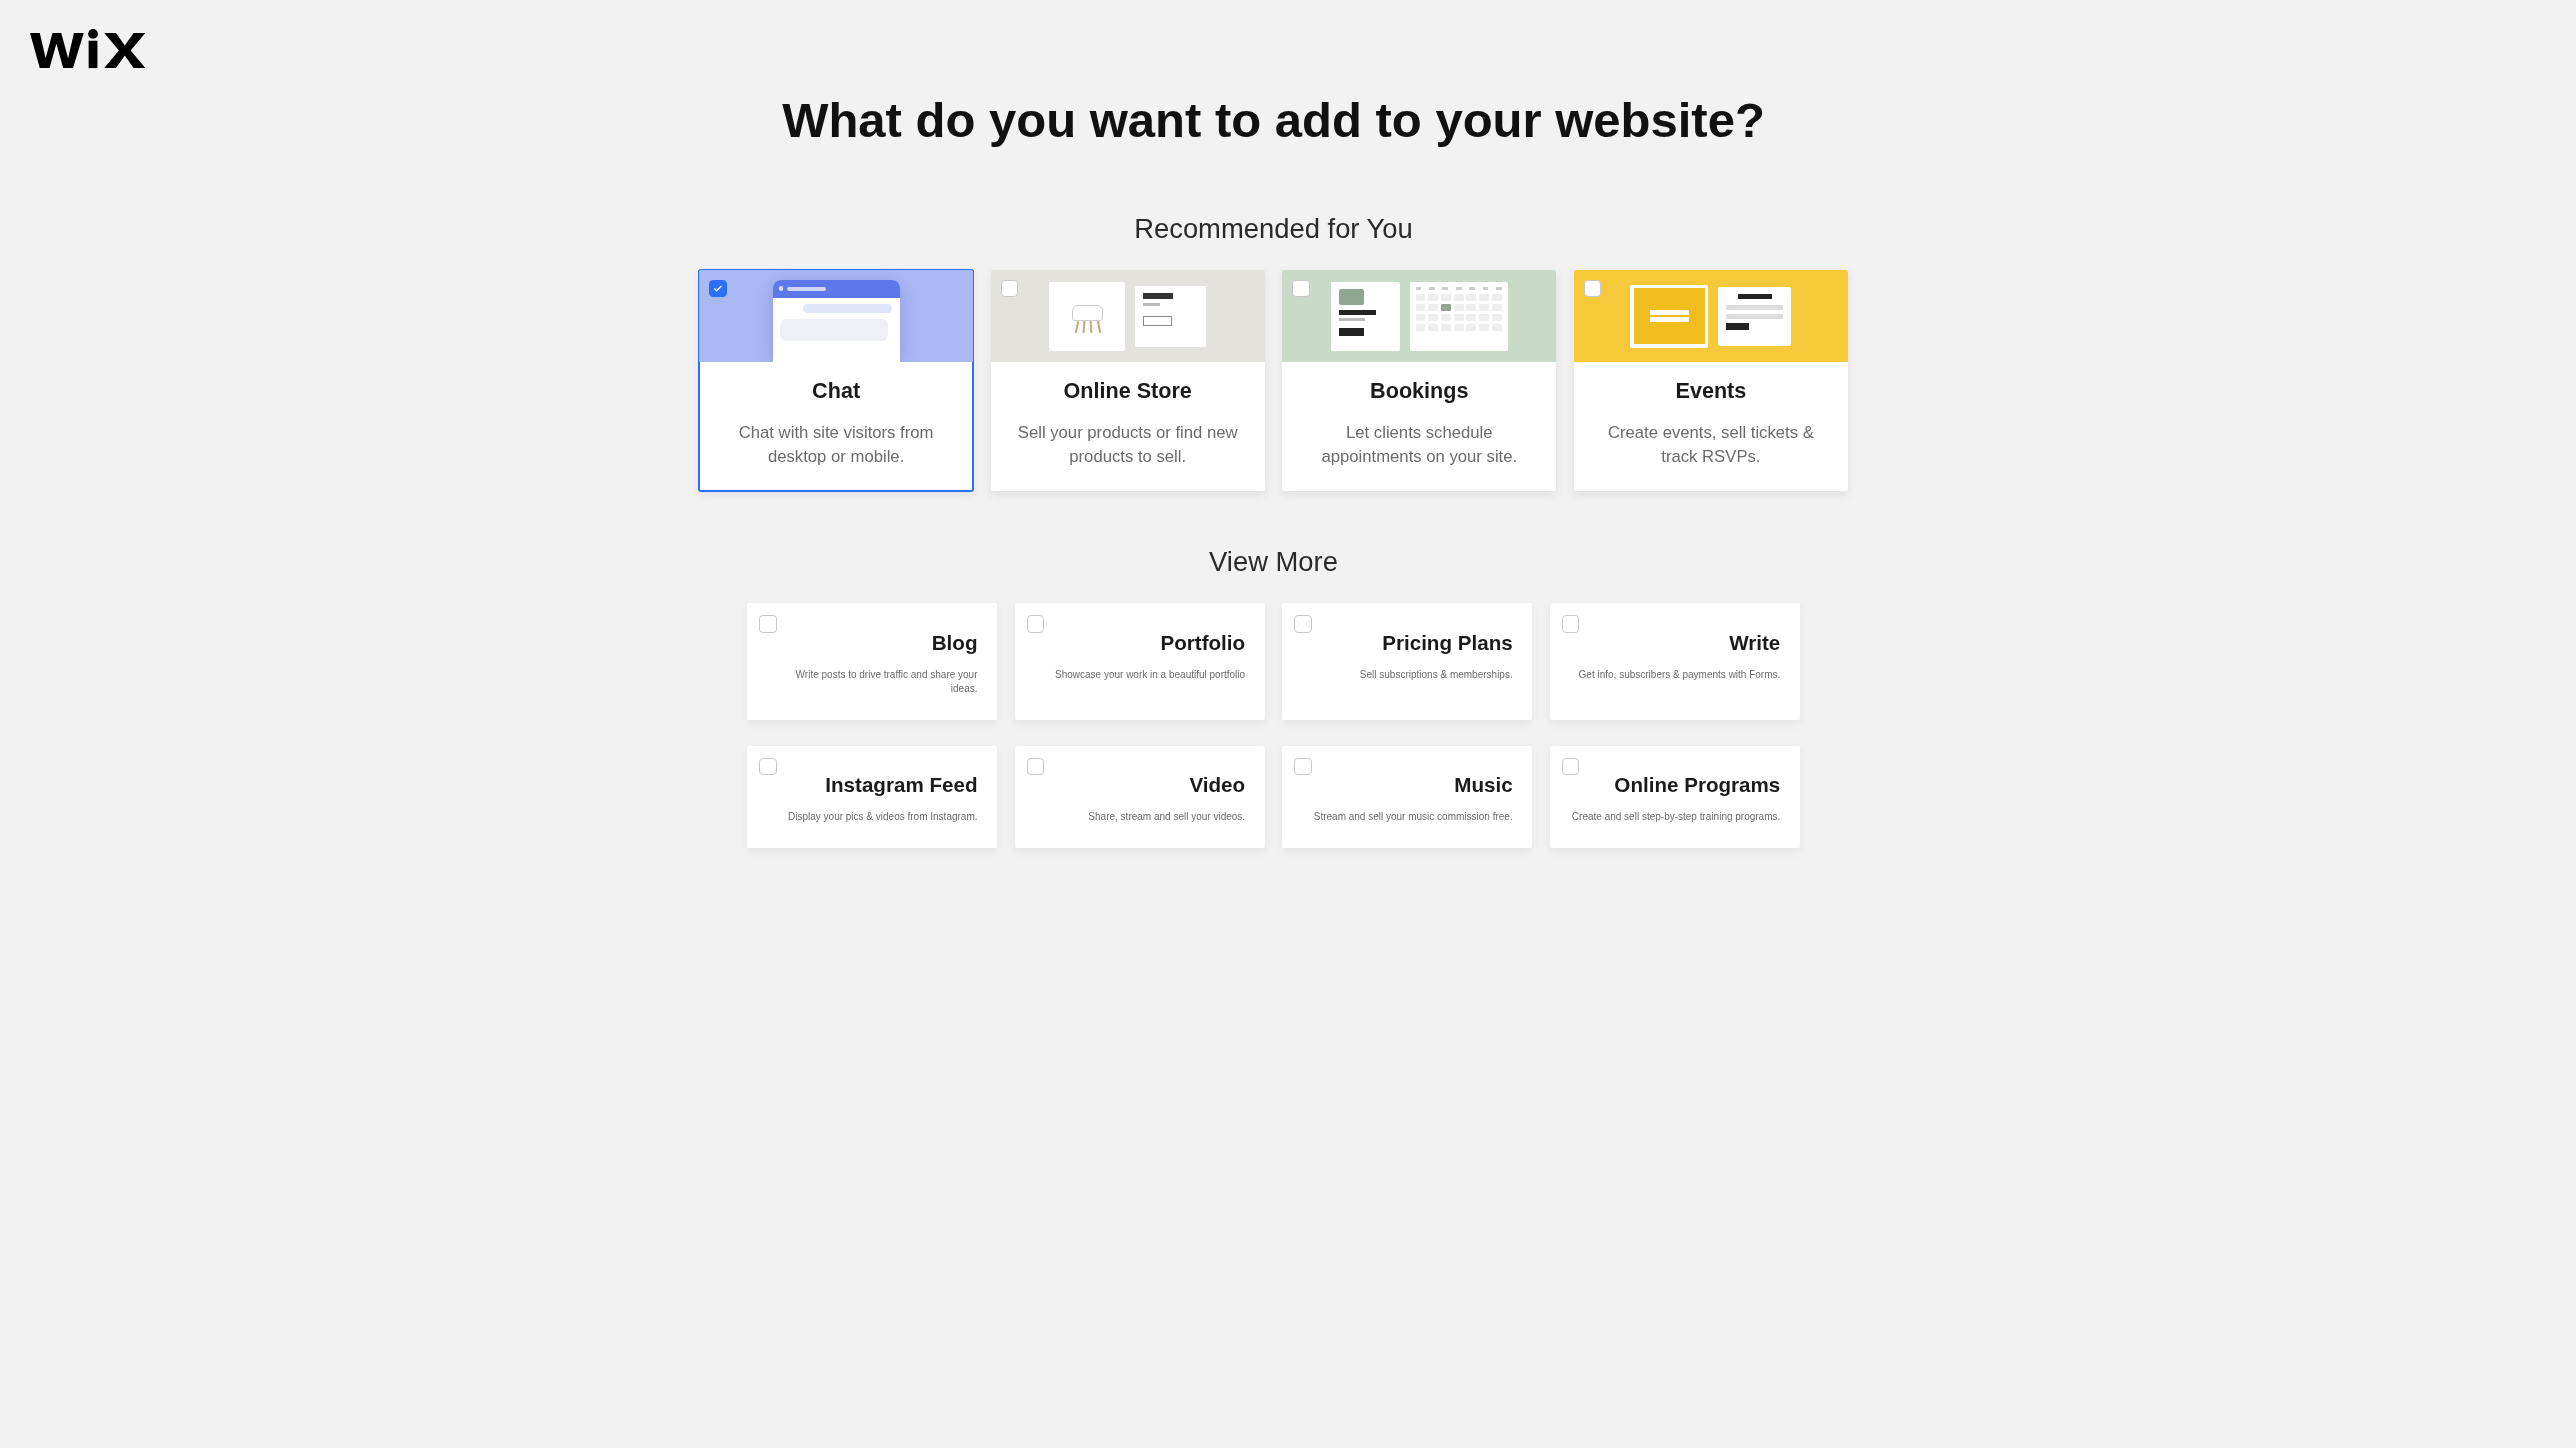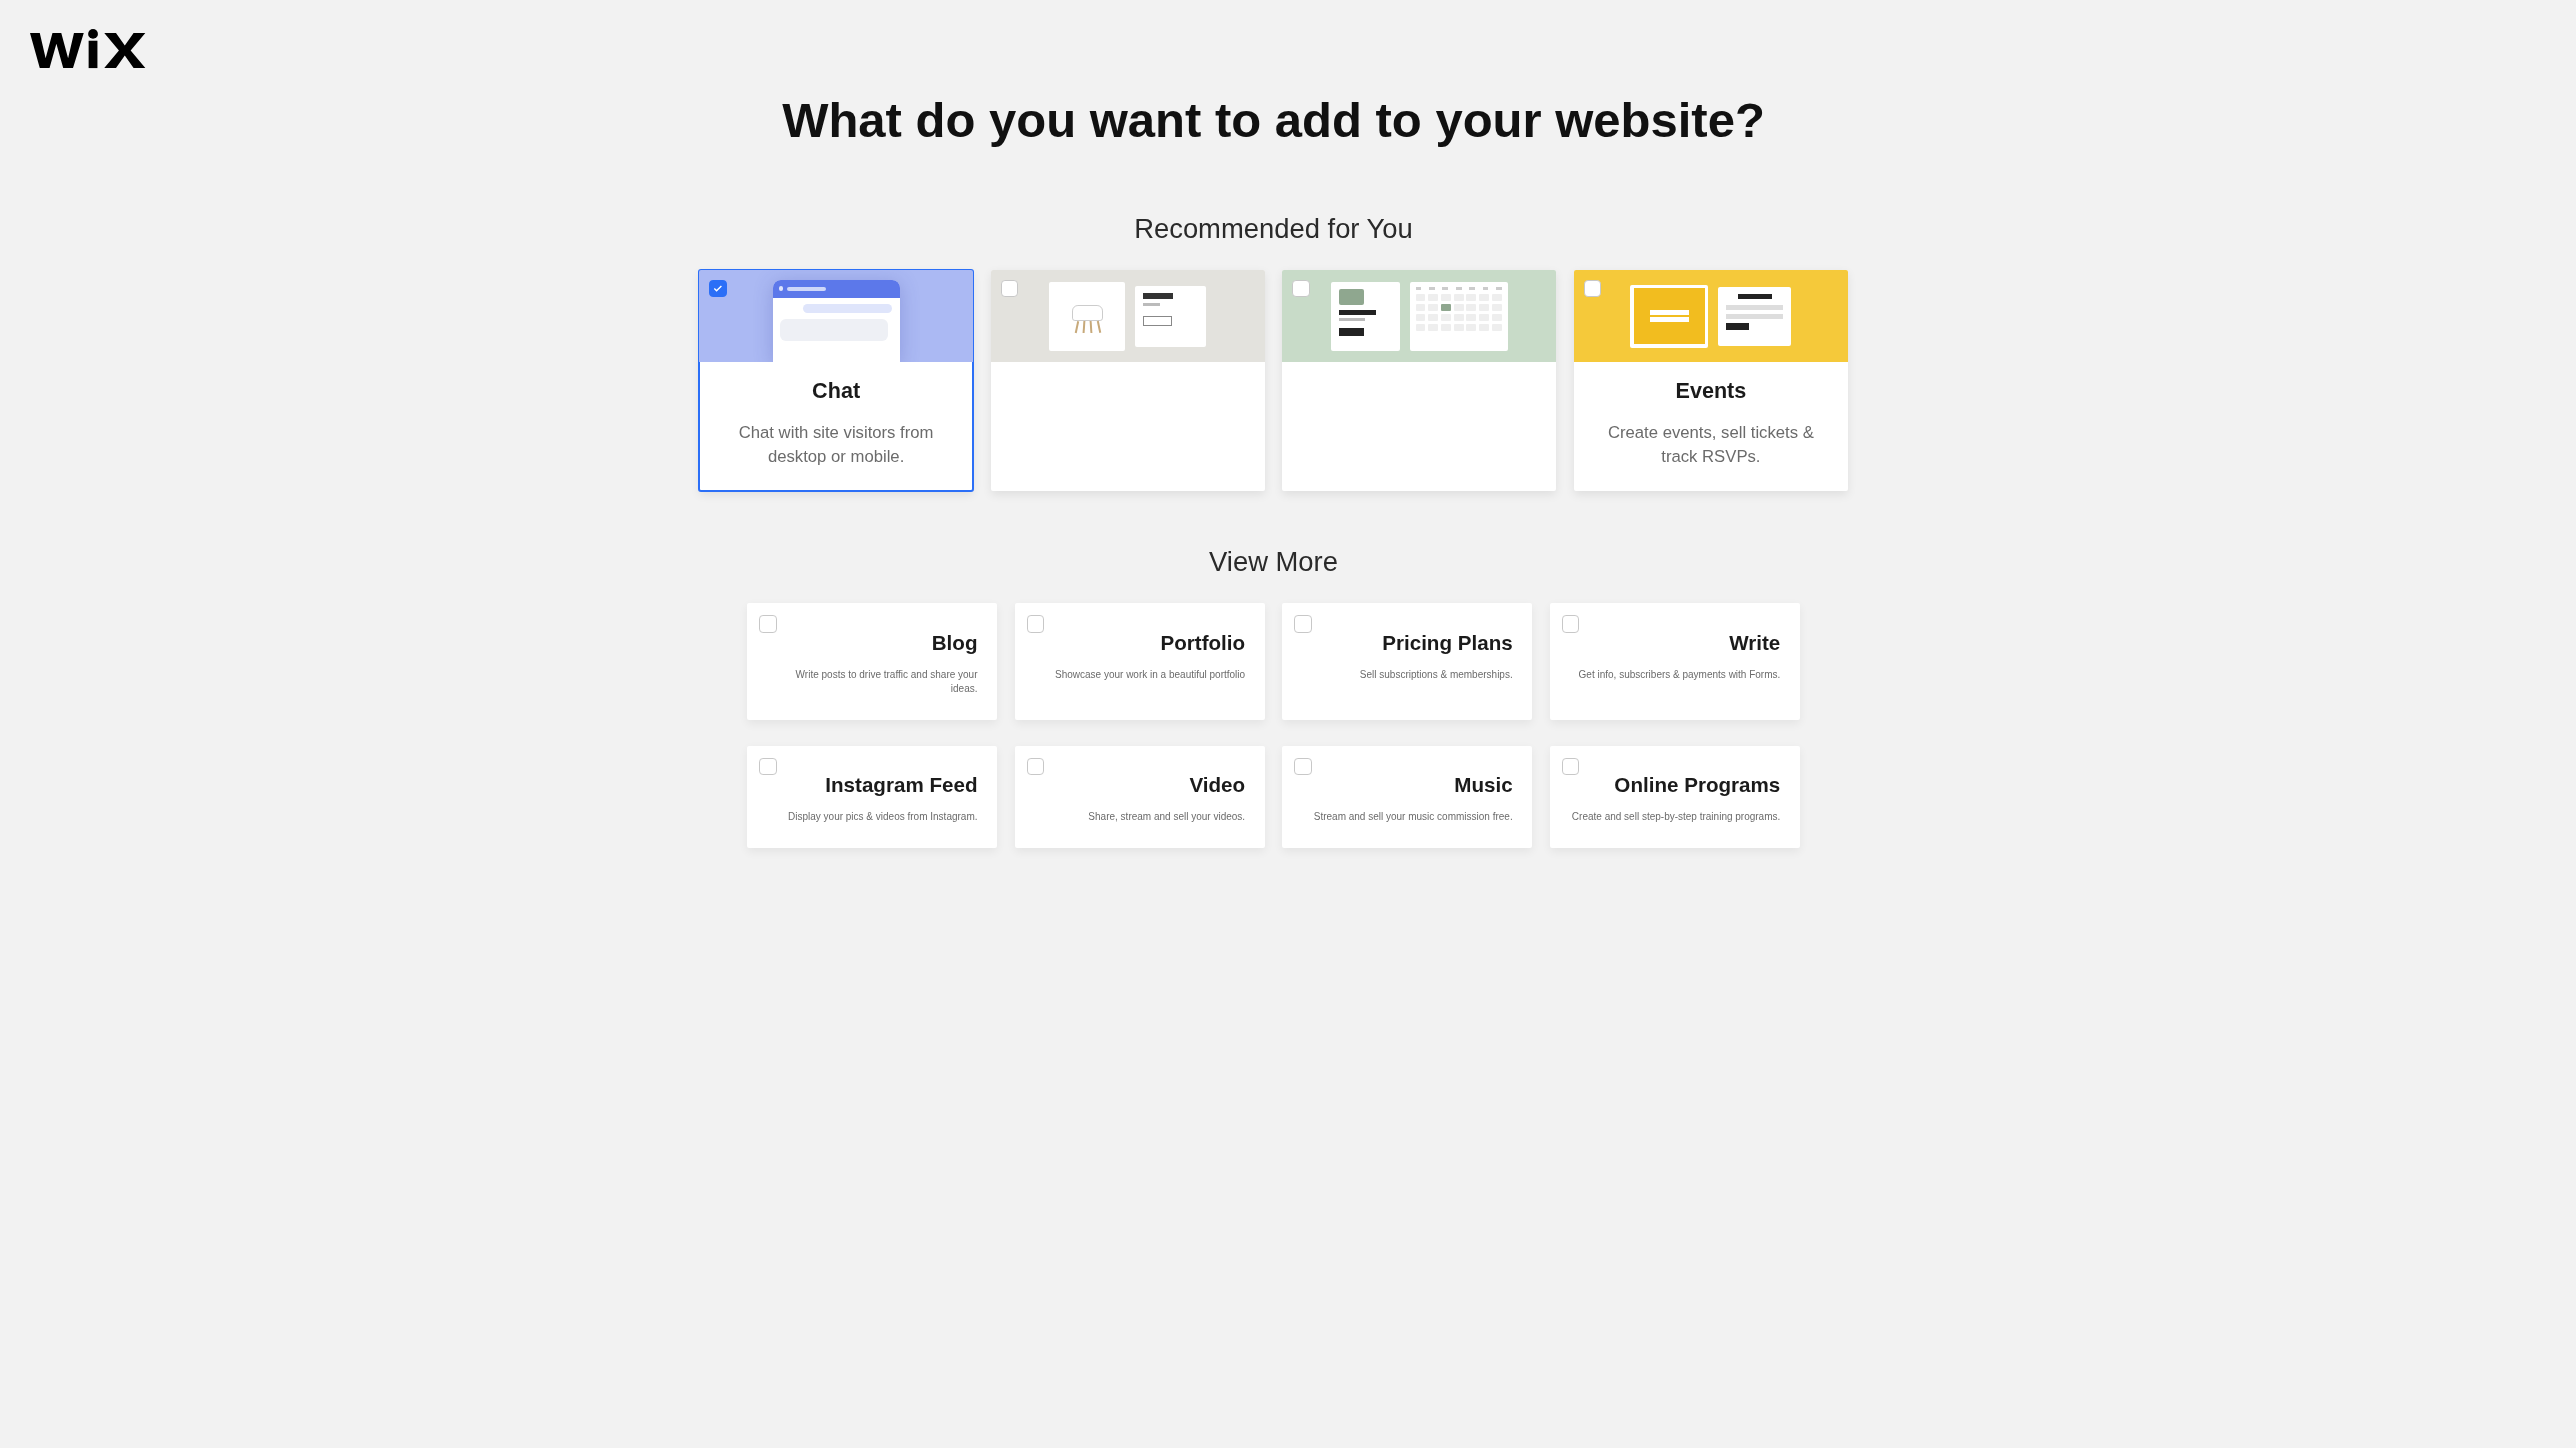--- a/index.html
+++ b/index.html
@@ -212,20 +212,24 @@
               <span class="leg l3"></span>
               <span class="leg l4"></span>
           </div>
         </div>
         <div class="panel">
             <div class="t"></div>
             <div class="s"></div>
             <div class="b"></div>
           </div>
       </div>
+      <div class="card-body">
+        <div class="card-title">Online Store</div>
+        <div class="card-desc">Sell your products or find new products to sell.</div>
+      </div>
     </div>
 
     <div class="card">
       <div class="checkbox"></div>
       <div class="thumb thumb-book">
         <div class="desc">
             <div class="img"></div>
             <div class="t"></div>
             <div class="s"></div>
             <div class="b"></div>
@@ -265,20 +269,24 @@
             <span></span>
               <span></span>
               <span></span>
               <span></span>
               <span></span>
               <span></span>
               <span></span>
           </div>
         </div>
       </div>
+      <div class="card-body">
+        <div class="card-title">Bookings</div>
+        <div class="card-desc">Let clients schedule appointments on your site.</div>
+      </div>
     </div>
 
     <div class="card">
       <div class="checkbox"></div>
       <div class="thumb thumb-events">
         <div class="hero">
             <div class="inner">
               <div class="t"></div>
               <div class="t"></div>
             </div>

